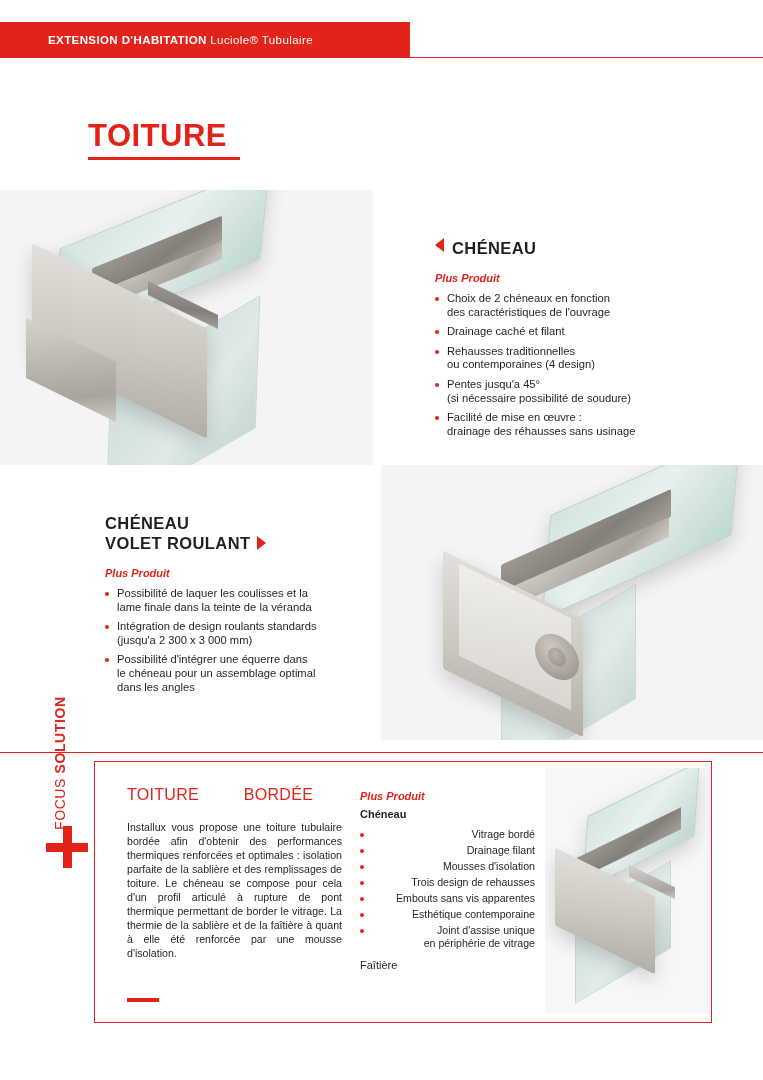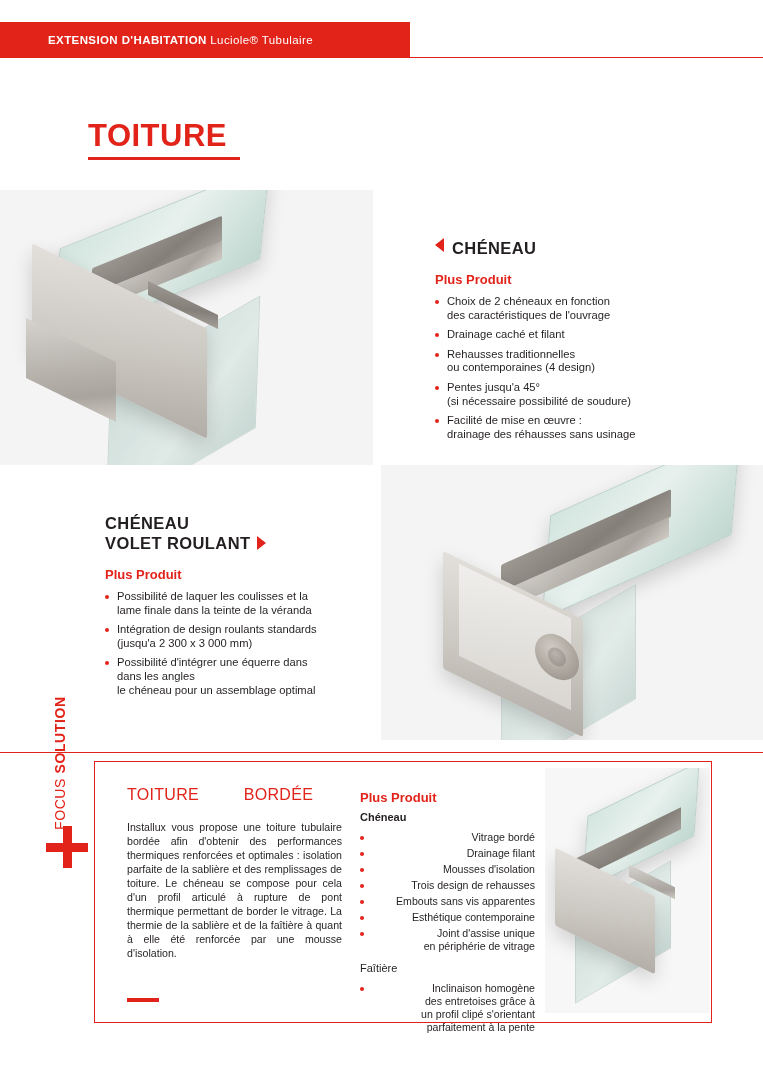--- a/index.html
+++ b/index.html
@@ -69,21 +69,21 @@
     border-right: 9px solid #e2231a;
     margin-right: 8px; vertical-align: 2px;
   }
   .arrow-right {
     display: inline-block; width: 0; height: 0;
     border-top: 7px solid transparent; border-bottom: 7px solid transparent;
     border-left: 9px solid #e2231a;
     margin-left: 7px; vertical-align: -1px;
   }
   .h2 { font-size: 16.5px; font-weight: bold; letter-spacing: .4px; color: #231f20; }
-  .plus-produit { color: #e2231a; font-weight: bold; font-size: 13px; margin-top: 14px; }
+  .plus-produit { color: #e2231a; font-weight: bold; font-size: 11px; margin-top: 14px; font-style: italic; }
   ul.bullets { list-style: none; margin-top: 8px; }
   ul.bullets li {
     position: relative; padding-left: 12px; margin-bottom: 6px;
     font-size: 11.2px; line-height: 13.6px; color: #231f20;
   }
   ul.bullets li::before {
     content: ""; position: absolute; left: 0; top: 5px;
     width: 4px; height: 4px; border-radius: 50%; background: #e2231a;
   }
   .li-sub { display: block; }
@@ -227,22 +227,22 @@
       <li>
         <span class="li-sub">Possibilité de laquer les coulisses et la</span>
         <span class="li-sub">lame finale dans la teinte de la véranda</span>
       </li>
       <li>
         <span class="li-sub">Intégration de design roulants standards</span>
         <span class="li-sub">(jusqu'a 2 300 x 3 000 mm)</span>
       </li>
       <li>
         <span class="li-sub">Possibilité d'intégrer une équerre dans</span>
+        <span class="li-sub">le chéneau pour un assemblage optimal</span>
         <span class="li-sub">dans les angles</span>
-        <span class="li-sub">le chéneau pour un assemblage optimal</span>
       </li>
     </ul>
   </div>
 
   <div class="img-block img2">
     <div class="render glass i2-glass-top shadow-soft"></div>
     <div class="render glass-dark i2-glass-low"></div>
     <div class="render alu-d i2-bar"></div>
     <div class="render alu i2-bar2"></div>
     <div class="render alu-l i2-body shadow-soft"></div>
@@ -286,28 +286,20 @@
         </li>
       <li>
           <span class="li-sub">Esthétique contemporaine</span>
         </li>
       <li>
         <span class="li-sub">Joint d'assise unique</span>
         <span class="li-sub">en périphérie de vitrage</span>
       </li>
     </ul>
     <div class="sub-h2">Faîtière</div>
-    <ul class="bullets">
-      <li>
-        <span class="li-sub">Inclinaison homogène</span>
-        <span class="li-sub">des entretoises grâce à</span>
-        <span class="li-sub">un profil clipé s'orientant</span>
-        <span class="li-sub">parfaitement à la pente</span>
-      </li>
-    </ul>
   </div>
 
   <div class="img-block img3">
     <div class="render glass i3-glass shadow-soft"></div>
     <div class="render glass-dark i3-glass2"></div>
     <div class="render alu-d i3-bar"></div>
     <div class="render alu-l i3-body shadow-soft"></div>
     <div class="render alu i3-lip"></div>
   </div>
 

